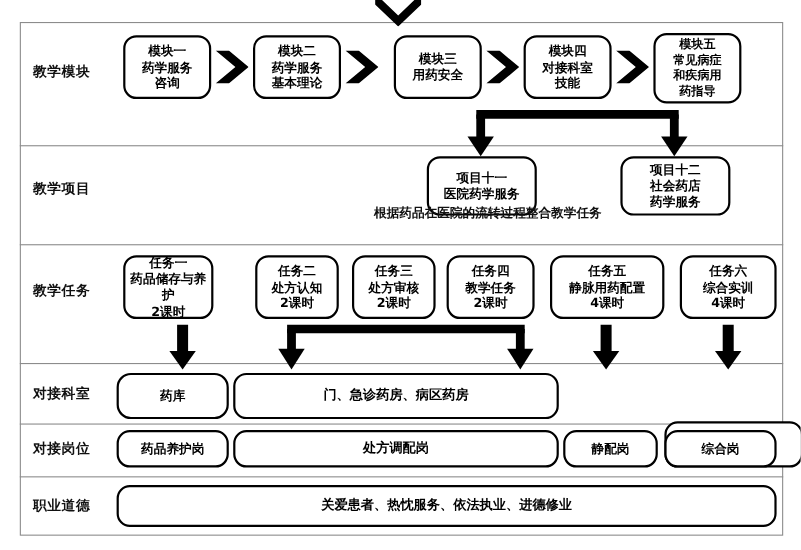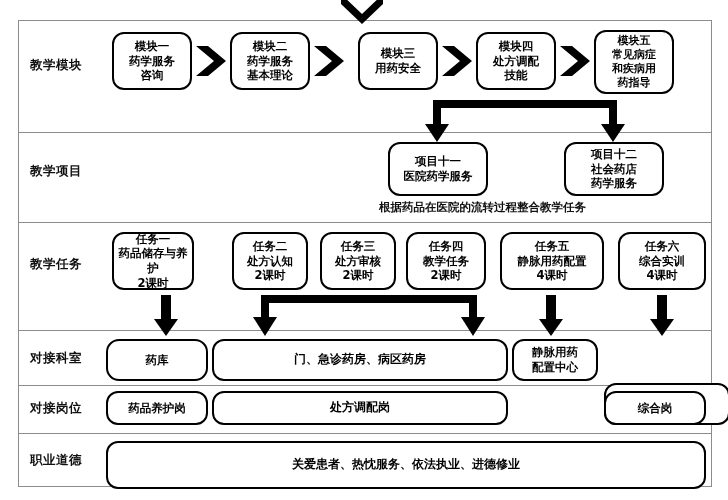--- a/index.html
+++ b/index.html
@@ -124,21 +124,21 @@
 
   <div class="node" style="left:358px;top:32px;width:80px;height:58px;">模块三
 用药安全</div>
   <div class="chev" style="left:442px;top:46px;">
     <svg width="30" height="30" viewBox="0 0 30 30">
         <polygon points="0,0 18,15 0,30 12,30 30,15 12,0" fill="#000"></polygon>
       </svg>
   </div>
 
   <div class="node" style="left:476px;top:32px;width:80px;height:58px;">模块四
-处方调配
+对接科室
 技能</div>
   <div class="chev" style="left:560px;top:46px;">
     <svg width="30" height="30" viewBox="0 0 30 30">
         <polygon points="0,0 18,15 0,30 12,30 30,15 12,0" fill="#000"></polygon>
       </svg>
   </div>
 
   <div class="node" style="left:594px;top:30px;width:80px;height:64px;font-size:11px;">模块五
 常见病症
 和疾病用
@@ -153,21 +153,21 @@
       <polygon points="181,24 205,24 193,42" fill="#000"></polygon>
     </svg>
   </div>
 
   <div class="node" style="left:388px;top:142px;width:100px;height:54px;">项目十一
 医院药学服务</div>
   <div class="node" style="left:564px;top:142px;width:100px;height:54px;">项目十二
 社会药店
 药学服务</div>
 
-  <div class="note" style="left:340px;top:200px;margin-left:39px;">根据药品在医院的流转过程整合教学任务</div>
+  <div class="note" style="left:340px;top:186px;">根据药品在医院的流转过程整合教学任务</div>
 
   <div class="node" style="left:112px;top:232px;width:82px;height:58px;">任务一
 药品储存与养护
 2课时</div>
   <div class="node" style="left:232px;top:232px;width:76px;height:58px;">任务二
 处方认知
 2课时</div>
   <div class="node" style="left:320px;top:232px;width:76px;height:58px;">任务三
 处方审核
 2课时</div>
@@ -207,23 +207,22 @@
 
   <div class="varrow" style="left:649px;top:295px;">
     <svg width="26" height="42" viewBox="0 0 26 42">
       <rect x="8" y="0" width="10" height="26" fill="#000"></rect>
       <polygon points="1,24 25,24 13,41" fill="#000"></polygon>
     </svg>
   </div>
 
   <div class="node single" style="left:106px;top:339px;width:102px;height:42px;border-radius:13px;">药库</div>
   <div class="node single wide" style="left:212px;top:339px;width:296px;height:42px;">门、急诊药房、病区药房</div>
-  <div class="node" style="left:512px;top:339px;width:86px;height:42px;">静脉用药
-配置中心</div>
   <div class="node single" style="left:604px;top:339px;width:126px;height:42px;margin-top:44px;">医院药剂科</div>
 
   <div class="node single" style="left:106px;top:391px;width:102px;height:34px;">药品养护岗</div>
   <div class="node single wide" style="left:212px;top:391px;width:296px;height:34px;">处方调配岗</div>
+  <div class="node single" style="left:512px;top:391px;width:86px;height:34px;">静配岗</div>
   <div class="node single" style="left:604px;top:391px;width:102px;height:34px;text-align:right;">综合岗</div>
 
-  <div class="node single wide" style="left:106px;top:441px;width:600px;height:48px;">关爱患者、热忱服务、依法执业、进德修业</div>
+  <div class="node single wide" style="left:106px;top:441px;width:600px;height:38px;">关爱患者、热忱服务、依法执业、进德修业</div>
 
 </div>
 
 </body></html>

